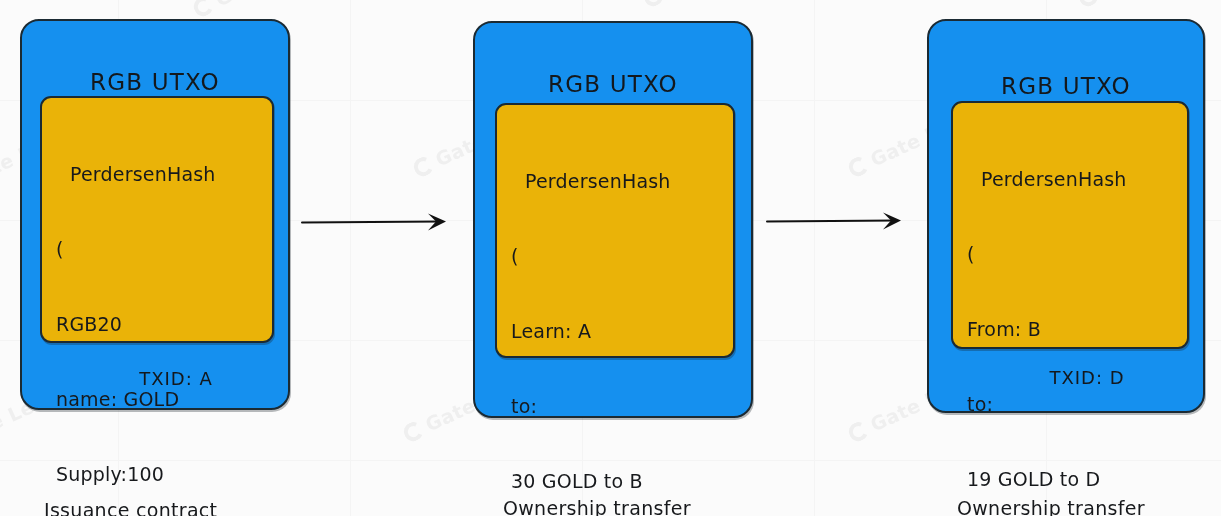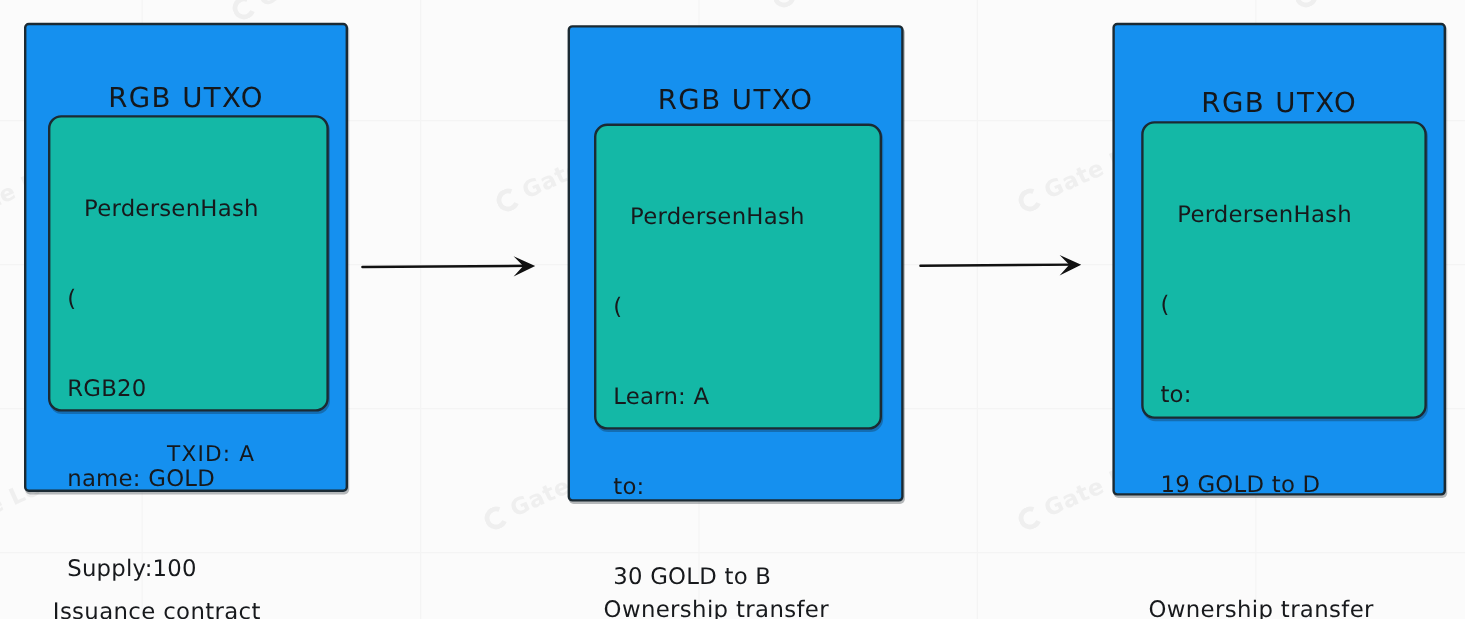--- a/index.html
+++ b/index.html
@@ -51,39 +51,39 @@
   }
   .grid-line-v { width: 1px; top: 0; bottom: 0; }
   .grid-line-h { height: 1px; left: 0; right: 0; }
 
   
   .card {
     position: absolute;
     box-sizing: border-box;
     background: #1590ef;
     border: 2px solid #1b2a33;
-    border-radius: 4px;
+    border-radius: 19px;
     z-index: 2;
     box-shadow: 1px 2px 0 rgba(20,30,38,.30);
   }
   .card-title {
     position: absolute;
     left: 0;
     right: 0;
     text-align: center;
     color: #14181c;
     font-family: "DejaVu Sans", sans-serif;
     font-size: 23px;
     font-weight: 400;
     letter-spacing: 1.2px;
   }
   .inner-box {
     position: absolute;
     box-sizing: border-box;
-    background: #14b8a6;
+    background: #eab308;
     border: 2px solid #1b2a33;
     border-radius: 11px;
     box-shadow: 1px 2px 0 rgba(20,30,38,.30);
   }
   .code-lines {
     position: absolute;
     left: 14px;
     right: 6px;
     top: 14px;
     color: #17191c;
@@ -210,26 +210,28 @@
       </div>
     </div>
   </div>
 
   <div class="card" style="left:927px; top:19px; width:278px; height:394px;">
     <div class="card-title" style="top:52px;">RGB UTXO</div>
     <div class="inner-box" style="left:22px; top:80px; width:238px; height:248px;">
       <div class="code-lines">
         <span class="ln indent">PerdersenHash</span>
         <span class="ln">(</span>
+        <span class="ln">From: B</span>
         <span class="ln">to:</span>
         <span class="ln">19 GOLD to D</span>
         
         
       </div>
     </div>
+    <div class="txid" style="top:346px;">TXID: D</div>
   </div>
 
   <svg class="arrow" style="left:300px; top:205px;" width="155" height="34" viewBox="0 0 155 34">
     <line x1="2" y1="17.5" x2="141" y2="16.5" stroke="#111111" stroke-width="2" stroke-linecap="round"></line>
     <path d="M128 8.5 L146 16.6 L128 25.5 L136 16.6 Z" fill="#111111"></path>
   </svg>
 
   <svg class="arrow" style="left:765px; top:204px;" width="145" height="34" viewBox="0 0 145 34">
     <line x1="2" y1="17.5" x2="131" y2="16.5" stroke="#111111" stroke-width="2" stroke-linecap="round"></line>
     <path d="M118 8.5 L136 16.6 L118 25.5 L126 16.6 Z" fill="#111111"></path>

